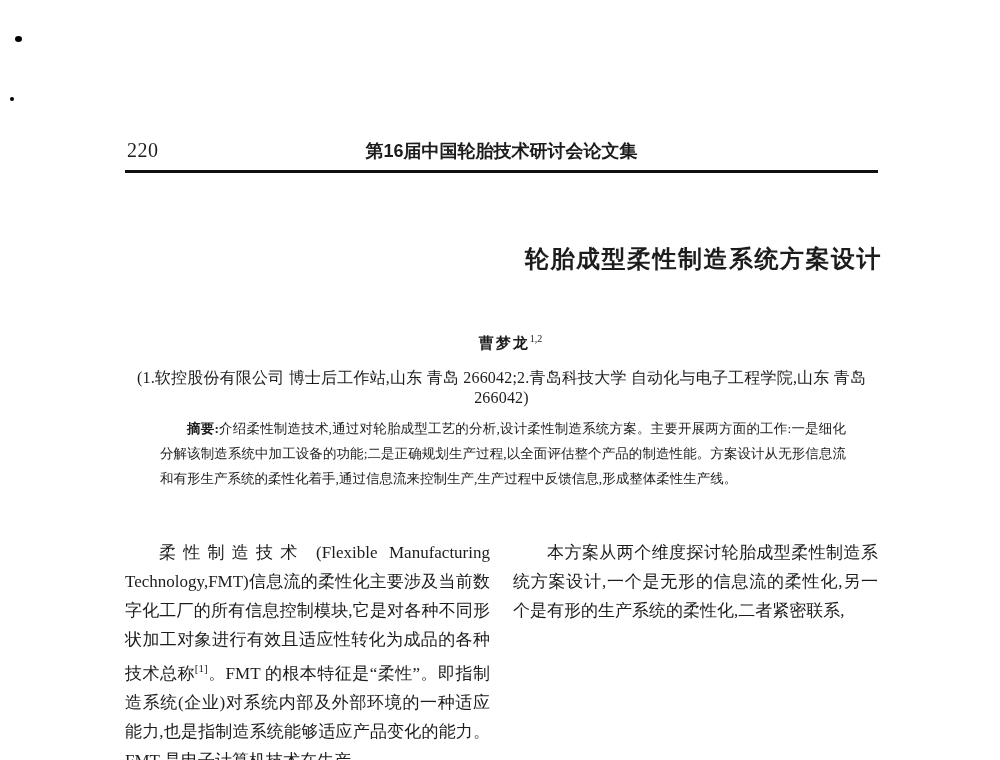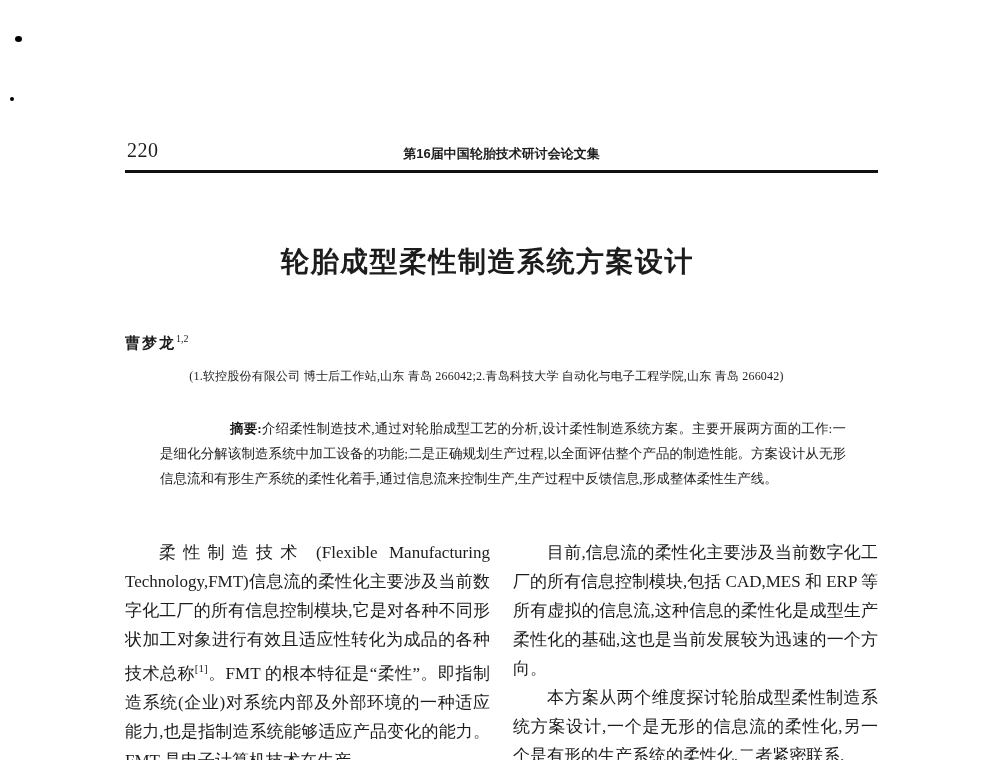--- a/index.html
+++ b/index.html
@@ -20,54 +20,54 @@
     position: absolute; left: 125px; top: 142px; width: 753px; height: 26px;
   }
   .page-num {
     position: absolute; left: 2px; bottom: 6px;
     font-size: 20px; letter-spacing: 0.5px;
   }
   .proc-title {
     position: absolute; left: 0; right: 0; bottom: 5px;
     text-align: center;
     font-family: "Liberation Sans", "DejaVu Sans", sans-serif;
-    font-weight: bold; font-size: 13px;
+    font-weight: bold; font-size: 18px;
   }
   .header-rule {
     position: absolute; left: 125px; top: 170px; width: 753px; height: 3px;
     background: #101010;
   }
 
   
   .article-title {
-    position: absolute; left: 111px; top: 243px; width: 753px;
-    text-align: center;
+    position: absolute; left: 129px; top: 243px; width: 753px;
+    text-align: right;
     font-family: "Liberation Sans", "DejaVu Sans", sans-serif;
-    font-weight: bold; font-size: 28px; letter-spacing: 1.5px;
+    font-weight: bold; font-size: 24px; letter-spacing: 1.5px;
   }
   .author-line {
-    position: absolute; left: 125px; top: 333px; width: 753px;
-    text-align: left; font-size: 15px; font-weight: bold;
+    position: absolute; left: 134px; top: 333px; width: 753px;
+    text-align: center; font-size: 15px; font-weight: bold;
     letter-spacing: 2px;
   }
   .author-line sup { font-size: 10px; font-weight: normal; letter-spacing: 0; }
   .affiliation {
-    position: absolute; left: 110px; top: 368px; width: 753px;
-    text-align: center; font-size: 12px; letter-spacing: 0.2px;
+    position: absolute; left: 125px; top: 368px; width: 753px;
+    text-align: center; font-size: 16px; letter-spacing: 0.2px;
   }
 
   
   .abstract-block {
     position: absolute; left: 160px; top: 416px; width: 686px;
     font-size: 13.5px; line-height: 25px;
   }
   .abstract-p {
     margin: 0; text-align: justify; text-indent: 2em;
   }
-  .abstract-label, .keywords-label { font-weight: bold; margin-left: 43px; }
+  .abstract-label, .keywords-label { font-weight: bold; }
   .keywords-p {
     margin: 2px 0 0 0; text-indent: 2em; font-weight: bold;
   }
 
   
   .columns {
     position: absolute; left: 125px; top: 538px; width: 753px;
     display: flex; gap: 23px;
   }
   .col {
@@ -97,16 +97,15 @@
 
 <div class="abstract-block">
   <p class="abstract-p"><span class="abstract-label">摘要:</span><span>介绍柔性制造技术,通过对轮胎成型工艺的分析,设计柔性制造系统方案。主要开展两方面的工作:一是细化分解该制造系统中加工设备的功能;二是正确规划生产过程,以全面评估整个产品的制造性能。方案设计从无形信息流和有形生产系统的柔性化着手,通过信息流来控制生产,生产过程中反馈信息,形成整体柔性生产线。</span></p>
 </div>
 
 <div class="columns">
   <div class="col">
     <p><span>柔性制造技术 (Flexible Manufacturing Technology,FMT)信息流的柔性化主要涉及当前数字化工厂的所有信息控制模块,它是对各种不同形状加工对象进行有效且适应性转化为成品的各种技术总称</span><sup>[1]</sup><span>。FMT 的根本特征是“柔性”。即指制造系统(企业)对系统内部及外部环境的一种适应能力,也是指制造系统能够适应产品变化的能力。FMT 是电子计算机技术在生产</span></p>
   </div>
   <div class="col">
-    <p>目前,信息流的柔性化主要涉及当前数字化工厂的所有信息控制模块,包括 CAD,MES 和 ERP 等所有虚拟的信息流,这种信息的柔性化是成型生产柔性化的基础,这也是当前发展较为迅速的一个方向。</p>
     <p>本方案从两个维度探讨轮胎成型柔性制造系统方案设计,一个是无形的信息流的柔性化,另一个是有形的生产系统的柔性化,二者紧密联系,</p>
   </div>
 </div>
 
 </body></html>

